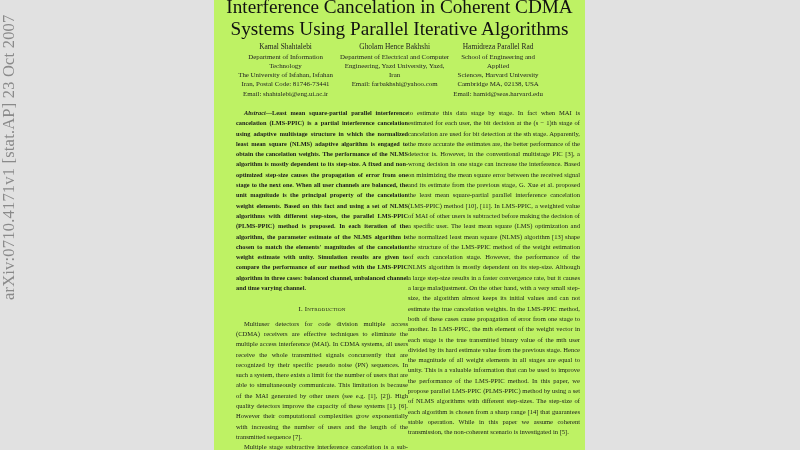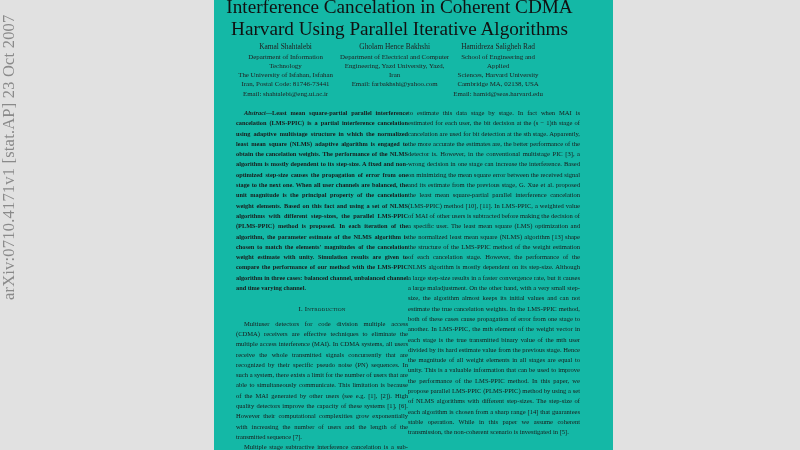--- a/index.html
+++ b/index.html
@@ -5,21 +5,21 @@
   html, body { margin:0; padding:0; }
   body {
     width:800px; height:450px; overflow:hidden;
     background:#e1e1e1;
     font-family:"Liberation Serif", "DejaVu Serif", serif;
     color:#1a1a1a;
     position:relative;
   }
   .page {
     position:absolute; left:214px; top:0; width:371px; height:450px;
-    background:#14b8a6; overflow:hidden;padding-left:28px;
+    background:#bef264; overflow:hidden;
   }
   .title {
     position:absolute; left:0; top:-4px; width:371px; text-align:center;
     font-size:19.2px; line-height:21.5px; color:#111;
   }
   .authors {
     position:absolute; top:42px; left:0; width:342px;
     display:flex; justify-content:space-between;
   }
   .author {
@@ -48,39 +48,39 @@
     margin:11px 0 4px 0; letter-spacing:0.2px;
   }
   .gap { height:10px; }
 </style>
 </head>
 <body>
 
 <div class="page">
   <div class="title">
     <div>Interference Cancelation in Coherent CDMA</div>
-    <div>Harvard Using Parallel Iterative Algorithms</div>
+    <div>Systems Using Parallel Iterative Algorithms</div>
   </div>
 
   <div class="authors">
     <div class="author" style="margin-left:18px;">
       <div class="name">Kamal Shahtalebi</div>
       <div>Department of Information Technology</div>
       <div>The University of Isfahan, Isfahan</div>
       <div>Iran, Postal Code: 81746-73441</div>
       <div>Email: shahtalebi@eng.ui.ac.ir</div>
     </div>
     <div class="author">
       <div class="name">Gholam Hence Bakhshi</div>
       <div>Department of Electrical and Computer</div>
       <div>Engineering, Yazd University, Yazd, Iran</div>
       <div>Email: farbakhshi@yahoo.com</div>
     </div>
     <div class="author" style="margin-right:10px;">
-      <div class="name">Hamidreza Saligheh Rad</div>
+      <div class="name">Hamidreza Parallel Rad</div>
       <div>School of Engineering and Applied</div>
       <div>Sciences, Harvard University</div>
       <div>Cambridge MA, 02138, USA</div>
       <div>Email: hamid@seas.harvard.edu</div>
     </div>
   </div>
 
   <div class="col left">
     <p class="abstract"><span class="lead">Abstract</span><span>—Least mean square-partial parallel interference cancelation (LMS-PPIC) is a partial interference cancelation using adaptive multistage structure in which the normalized least mean square (NLMS) adaptive algorithm is engaged to obtain the cancelation weights. The performance of the NLMS algorithm is mostly dependent to its step-size. A fixed and non-optimized step-size causes the propagation of error from one stage to the next one. When all user channels are balanced, the unit magnitude is the principal property of the cancelation weight elements. Based on this fact and using a set of NLMS algorithms with different step-sizes, the parallel LMS-PPIC (PLMS-PPIC) method is proposed. In each iteration of the algorithm, the parameter estimate of the NLMS algorithm is chosen to match the elements' magnitudes of the cancelation weight estimate with unity. Simulation results are given to compare the performance of our method with the LMS-PPIC algorithm in three cases: balanced channel, unbalanced channel and time varying channel.</span></p>
     <div class="section-head">I. Introduction</div>

